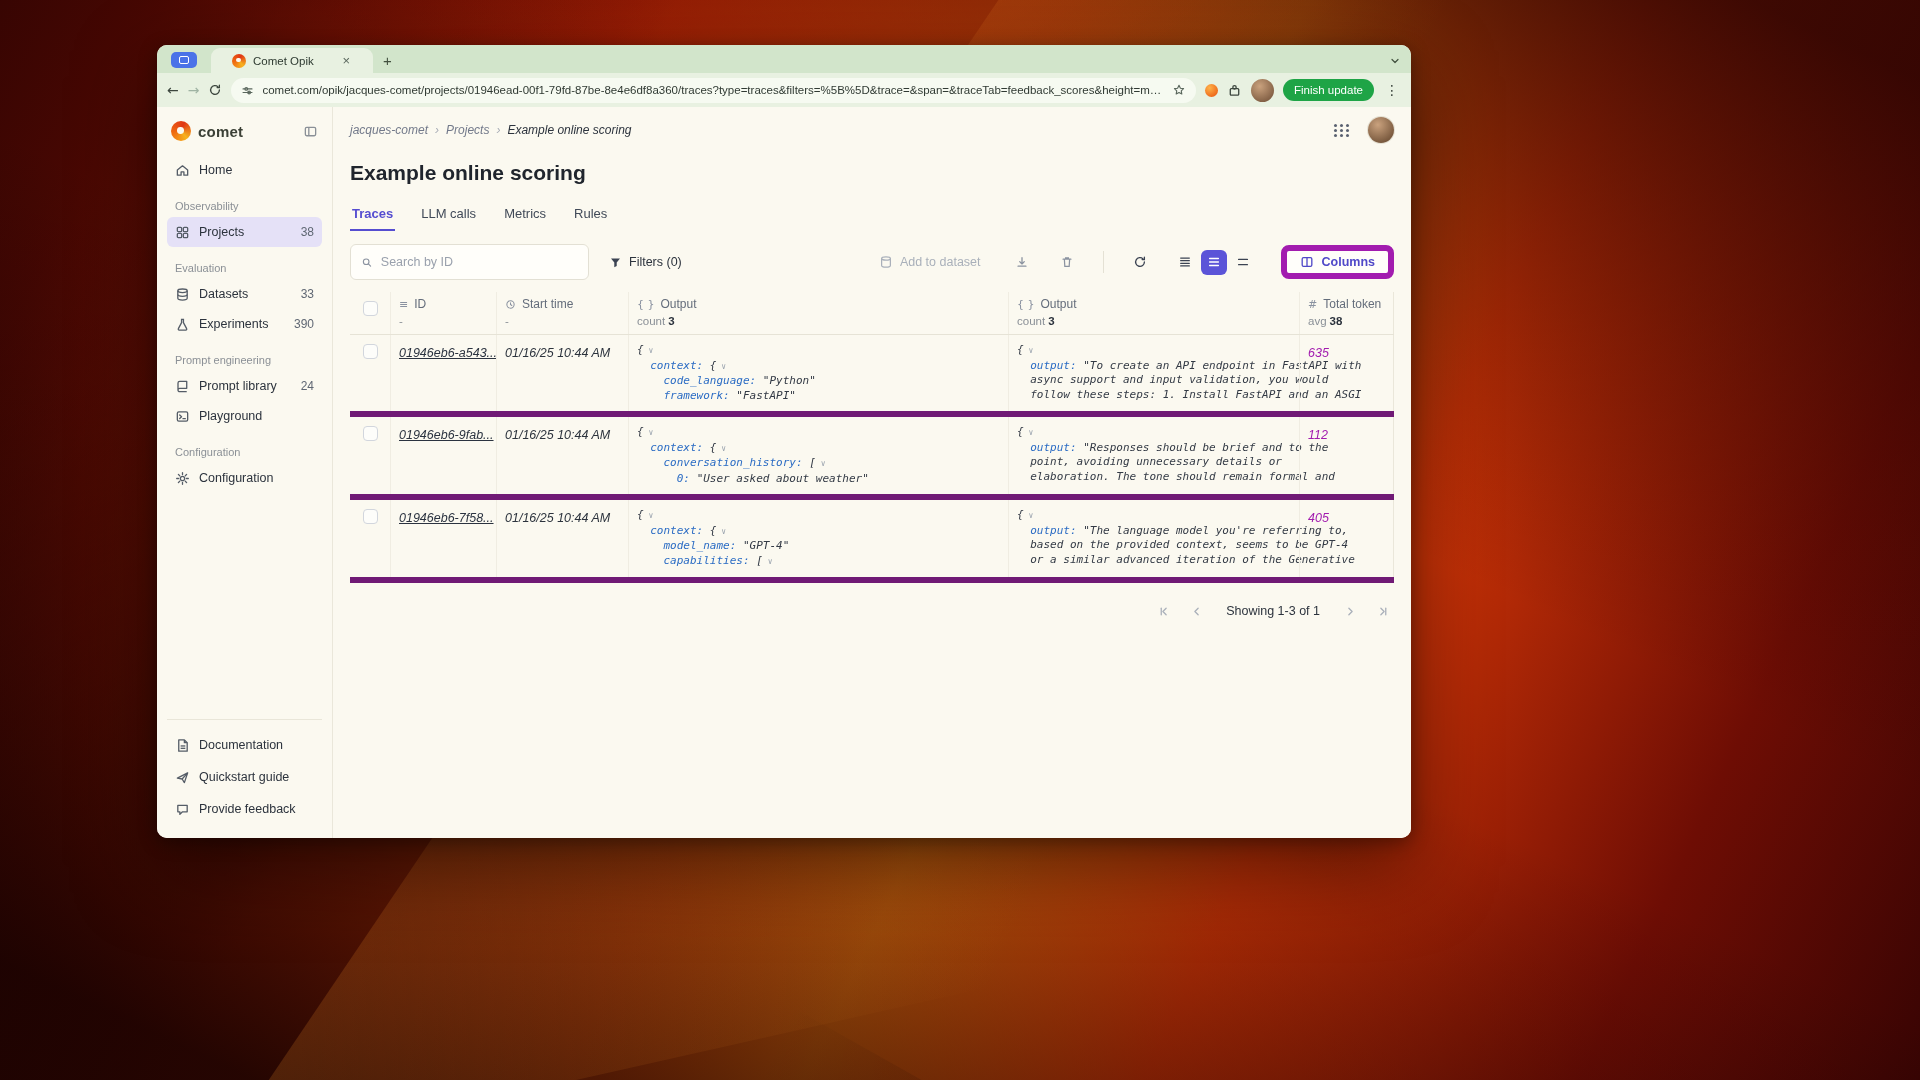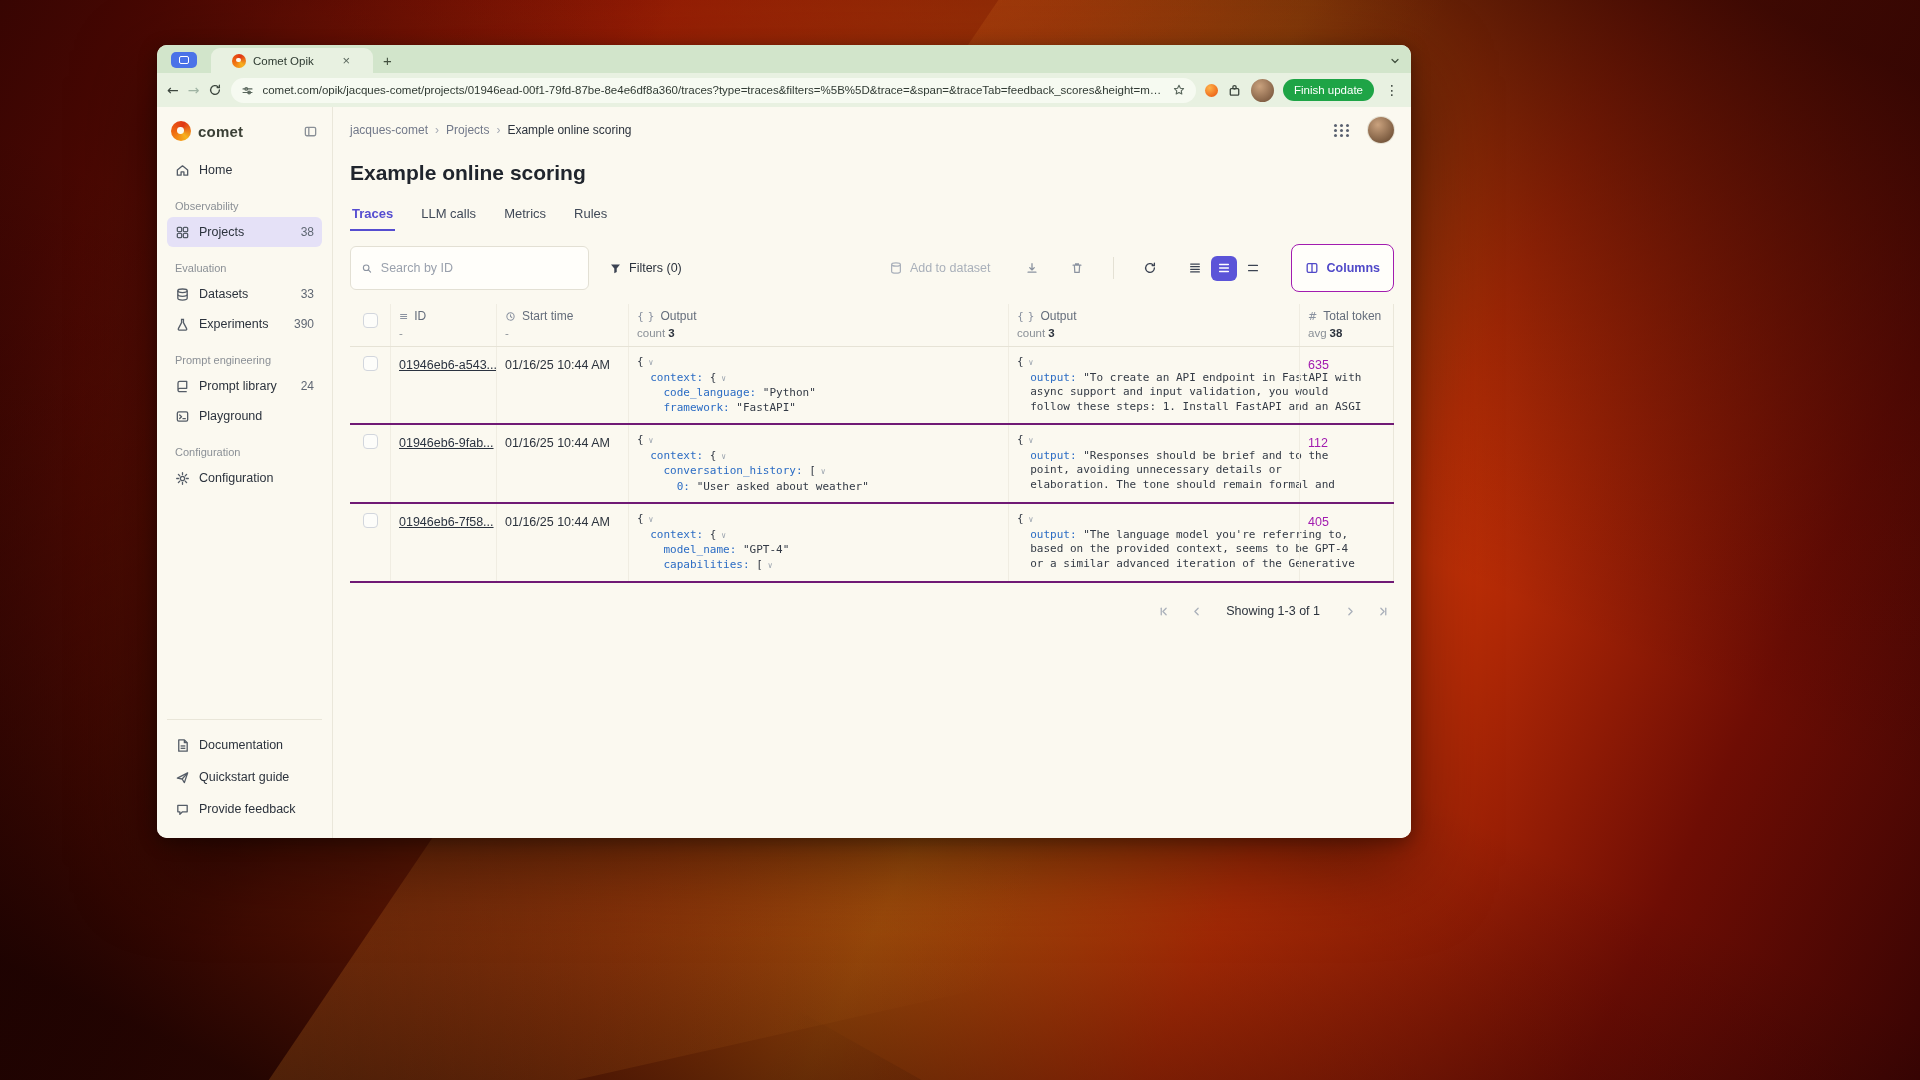--- a/index.html
+++ b/index.html
@@ -63,66 +63,66 @@
   .brand-text { font-size:15px; font-weight:700; color:#3b4036; letter-spacing:.2px; }
   .collapse-btn { margin-left:auto; color:#8a9097; display:flex; }
   .nav-item { display:flex; align-items:center; gap:9px; height:30px; padding:0 8px; border-radius:6px; font-size:12.5px; color:#2c333d; }
   .nav-item svg { color:#555d67; flex:0 0 auto; }
   .nav-item.active { background:#e5e1f7; }
   .nav-count { margin-left:auto; font-size:12px; color:#5f6773; }
   .section-label { font-size:11px; color:#8b9096; margin:15px 8px 5px; }
   .sidebar-footer { margin-top:auto; border-top:1px solid #e9e6d9; padding-top:10px; display:flex; flex-direction:column; gap:2px; }
 
   .main { flex:1; display:flex; flex-direction:column; padding:0 17px; min-width:0; overflow:hidden; }
-  .top-row { height:46px; display:flex; align-items:center; flex:0 0 auto; }
+  .top-row { height:46px; display:flex; align-items:center; flex:0 0 auto;font-style:italic; }
   .breadcrumb { display:flex; align-items:center; gap:7px; font-size:12px; color:#72798a; }
   .crumb-sep { color:#a6abb5; font-size:12px; }
   .crumb-current { color:#2c333d; }
   .top-right { margin-left:auto; display:flex; align-items:center; gap:18px; }
   .dots-grid { display:grid; grid-template-columns:repeat(3,4px); grid-gap:2px; }
   .dots-grid i { width:3px; height:3px; border-radius:50%; background:#5a6270; }
   .app-avatar { width:26px; height:26px; border-radius:50%; background:radial-gradient(circle at 38% 30%, #caa27e, #5d4028); box-shadow:0 0 0 1px #e4e0d2; }
 
   .page-title { font-size:21px; font-weight:700; color:#20252d; margin-top:8px; }
 
   .tabs { display:flex; gap:24px; margin-top:14px; }
   .tab-item { font-size:13px; color:#414a58; padding:7px 2px 10px; }
   .tab-item.active { color:#554dd0; font-weight:700; box-shadow:inset 0 -2px 0 #554dd0; }
 
   .ctrl-row { display:flex; align-items:center; gap:10px; margin-top:13px; flex:0 0 auto; }
-  .search-box { width:239px; height:44px; background:#fffefa; border:1px solid #e3e0d4; border-radius:6px; display:flex; align-items:center; gap:8px; padding:0 10px; color:#8b93a0; }
+  .search-box { width:239px; height:36px; background:#fffefa; border:1px solid #e3e0d4; border-radius:6px; display:flex; align-items:center; gap:8px; padding:0 10px; color:#8b93a0; }
   .search-box input { border:none; outline:none; background:transparent; font-size:12.5px; color:#2c333d; width:100%; font-family:"Liberation Sans",sans-serif; }
   .search-box input::placeholder { color:#9aa1ad; }
   .filters-btn { display:flex; align-items:center; gap:7px; height:32px; padding:0 10px; font-size:12.5px; color:#2c333d; border-radius:6px; }
   .filters-btn svg { color:#3b4352; }
   .ctrl-right { margin-left:auto; display:flex; align-items:center; gap:19px; }
   .ghost-btn { display:flex; align-items:center; gap:7px; height:30px; padding:0 9px; font-size:12.5px; border-radius:6px; }
   .ghost-btn.disabled { color:#a9b0ba; }
   .tool-icon { color:#8b93a0; display:flex; align-items:center; justify-content:center; width:26px; height:26px; }
   .tool-icon.dark { color:#3b4352; }
   .v-divider { width:1px; height:22px; background:#e4e1d4; margin:0 4px; }
   .density-group { display:flex; gap:3px; }
   .density-btn { width:26px; height:25px; border-radius:6px; display:flex; align-items:center; justify-content:center; color:#3b4352; }
   .density-btn.active { background:#5b54d8; color:#fff; }
-  .columns-btn { height:48px; display:flex; align-items:center; gap:8px; padding:0 13px; border:1px solid #a21caf; background:#fffefa; border-radius:8px; color:#5049c8; font-size:12.5px; font-weight:700; margin-left:6px; }
+  .columns-btn { height:34px; display:flex; align-items:center; gap:8px; padding:0 13px; border:6px solid #a21caf; background:#fffefa; border-radius:8px; color:#5049c8; font-size:12.5px; font-weight:700; margin-left:6px; }
 
   
   .table { margin-top:12px; flex:0 0 auto; }
   .thead, .trow { display:grid; grid-template-columns:40px 106px 132px 380px 291px 95px; }
   .thead { border-bottom:1px solid #e6e3d6; }
   .thead > div + div, .trow > div + div { border-left:1px solid #f0ede2; }
   .thead > div:last-child, .trow > div:last-child { border-right:1px solid #eae7da; }
   .th { padding:5px 8px 7px; }
   .th-top { display:flex; align-items:center; gap:6px; font-size:12px; color:#646d7b; white-space:nowrap; overflow:hidden; }
   .th-icon { color:#8a92a0; font-size:11px; font-family:"DejaVu Sans",sans-serif; display:flex; }
   .th-meta { margin-top:4px; font-size:11.5px; color:#8a9097; }
   .th-meta b { color:#2c333d; font-weight:700; margin-left:3px; }
   .cb-cell { display:flex; justify-content:center; padding-top:9px; }
   .cb { width:15px; height:15px; border:1.5px solid #d2d6dd; border-radius:4px; background:#fdfdfa; }
-  .trow { border-bottom:2px solid #701a75; min-height:72px; }
+  .trow { border-bottom:6px solid #701a75; min-height:72px;font-style:italic; }
   .cell { padding:8px; }
   .id-link { font-size:12.5px; color:#2b3340; text-decoration:underline; white-space:nowrap; }
   .time { font-size:12.5px; color:#2c333d; white-space:nowrap; }
   .tokens { font-size:12.5px; color:#a21caf; }
   .json { font-family:"DejaVu Sans Mono",monospace; font-size:11px; line-height:14.5px; }
   .jline { white-space:pre; }
   .json .k { color:#2b6cc4; }
   .json .s, .json .p { color:#333a45; }
   .json .ch { color:#9aa3ae; font-size:8px; }
 

